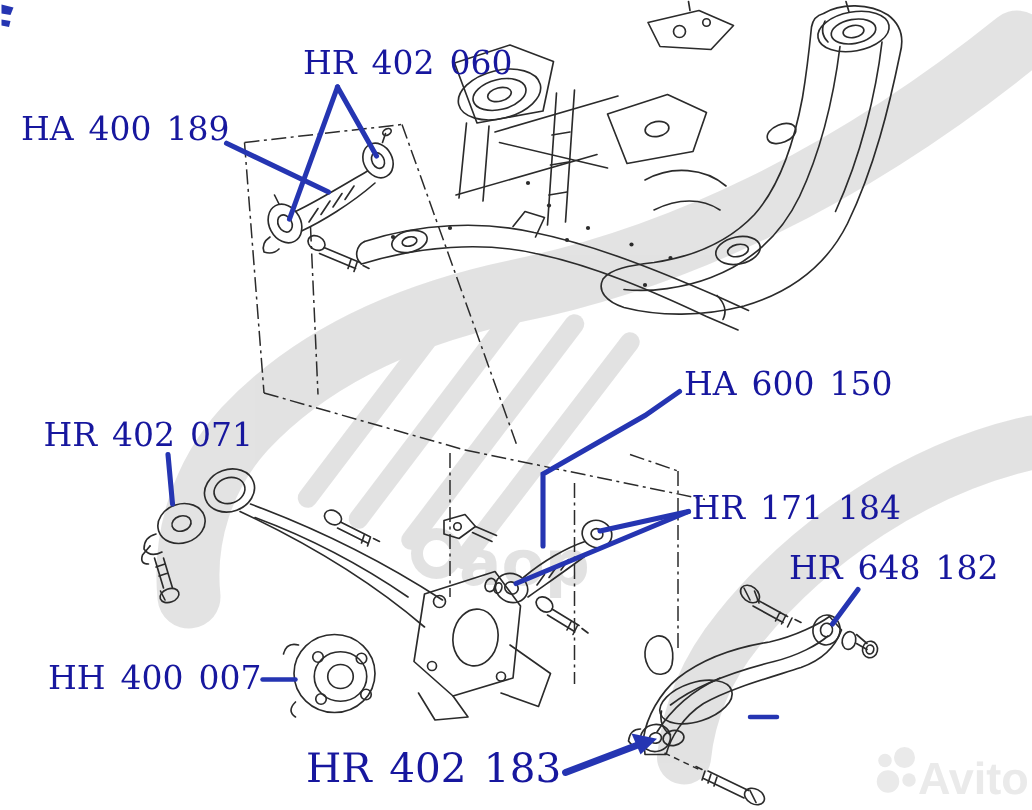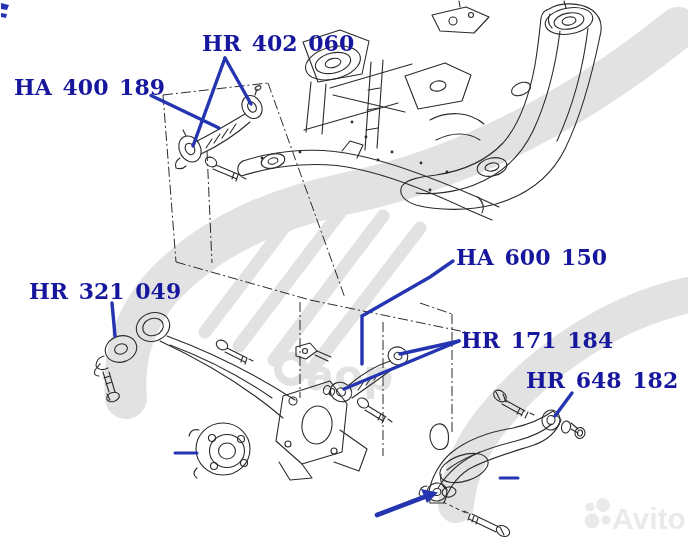--- a/index.html
+++ b/index.html
@@ -2,21 +2,21 @@
 <html style="--c-bg: #ffffff; --c-label: #17179e; --c-arrow: #2535b2; --c-ink: #2b2b2b; --c-wm: #dcdcdc; --c-avito: #eaeaea;"><head>
 <meta charset="utf-8">
 <style>
   html,body{margin:0;padding:0;background:#fff;}
   .stage{
     position:relative;width:688px;height:540px;background:var(--c-bg,#fff);
     overflow:hidden;font-family:"DejaVu Serif",serif;
   }
   .stage svg{position:absolute;left:0;top:0;}
   .part-label{
-    position:absolute;font-family:"DejaVu Serif",serif;font-weight:bold;
+    position:absolute;font-family:"DejaVu Serif",serif;font-weight:normal;
     font-size:22px;line-height:1;color:var(--c-label,#17179e);
     letter-spacing:0px;word-spacing:3px;white-space:nowrap;
   }
   .part-label.large{font-size:27px;}
   .ink{stroke:var(--c-ink,#2b2b2b);fill:none;stroke-width:1.1;
        stroke-linecap:round;stroke-linejoin:round;}
   .ink-f{fill:var(--c-ink,#2b2b2b);stroke:none;}
   .dashdot{stroke:var(--c-ink,#2b2b2b);fill:none;stroke-width:1;
        stroke-dasharray:10 3 2 3;}
   .dash{stroke:var(--c-ink,#2b2b2b);fill:none;stroke-width:1;stroke-dasharray:4 3;}
@@ -226,17 +226,19 @@
     <path class="lead-thick" d="M377,515 L427,496"></path>
     <polygon class="lead-f" points="421,489 438,492.5 427,503"></polygon>
     <path class="lead-f" d="M1,3 L9,5 L7,10 L1,9 Z"></path>
     <path class="lead-f" d="M1,13 L7,14 L6,18 L1,17 Z"></path>
   </g>
 </svg>
 
 <div class="part-label" style="left:202px;top:32px">HR 402 060</div>
 <div class="part-label" style="left:14px;top:76px">HA 400 189</div>
 <div class="part-label" style="left:456px;top:246px">HA 600 150</div>
-<div class="part-label" style="left:29px;top:280px">HR 321 049</div>
+<div class="part-label" style="left:29px;top:280px">HR 402 071</div>
 <div class="part-label" style="left:461px;top:329px">HR 171 184</div>
 <div class="part-label" style="left:526px;top:369px">HR 648 182</div>
+<div class="part-label" style="left:32px;top:442px">HH 400 007</div>
+<div class="part-label large" style="left:204px;top:499px">HR 402 183</div>
 
 </div>
 
 </body></html>

